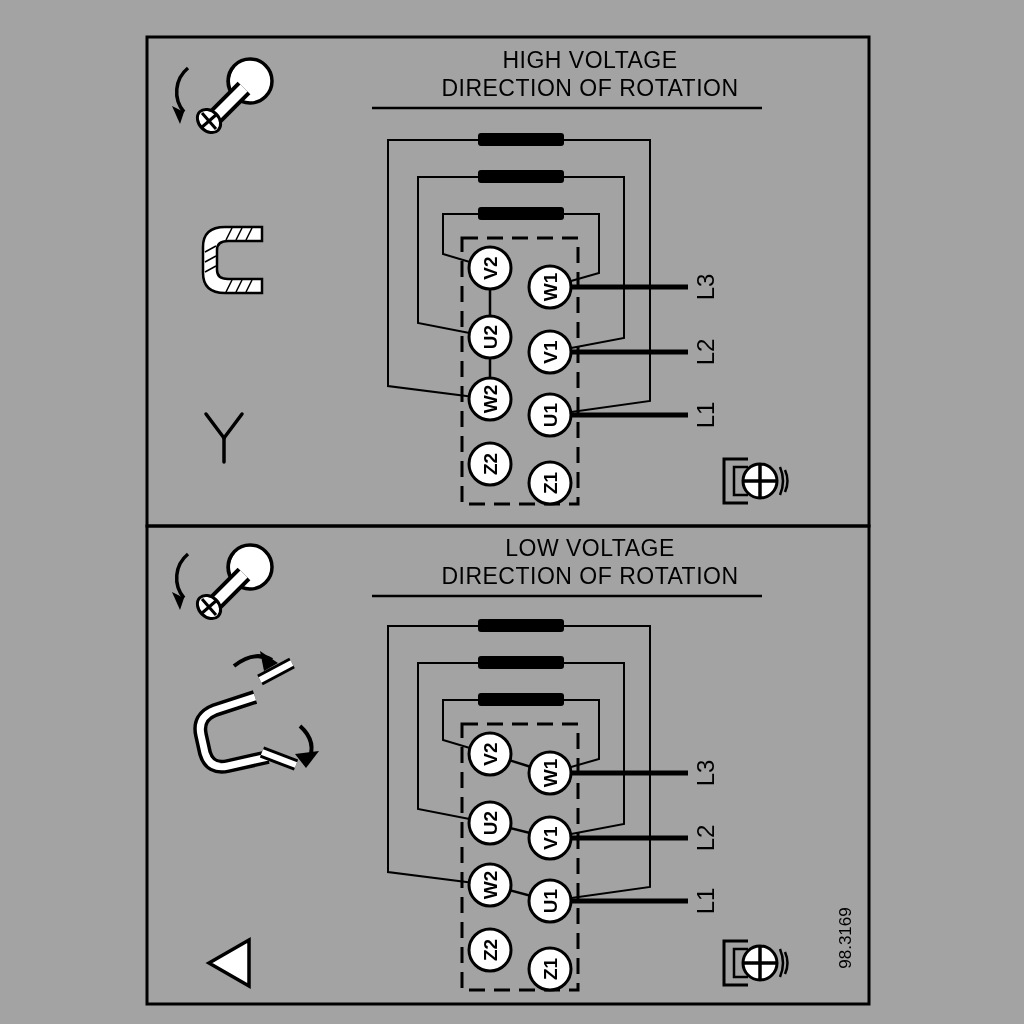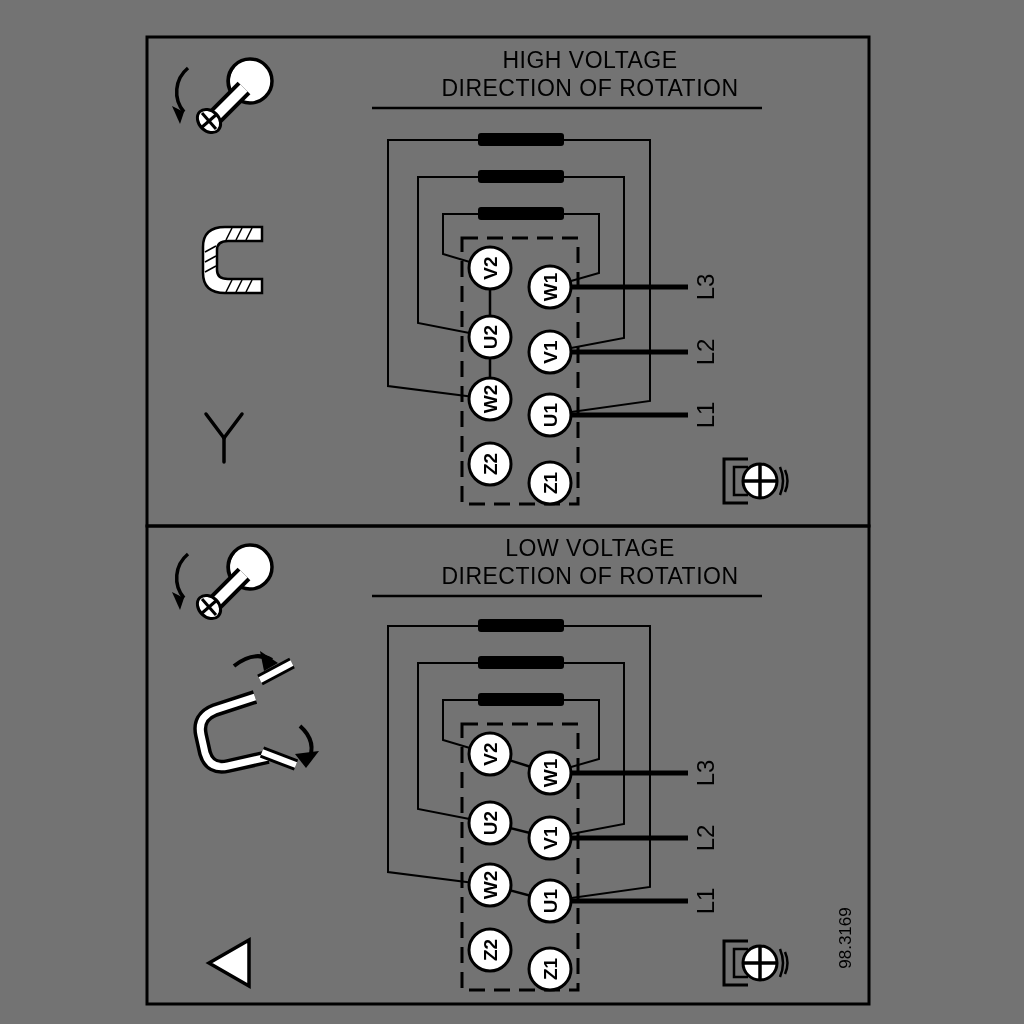--- a/index.html
+++ b/index.html
@@ -1,16 +1,16 @@
 <!DOCTYPE html>
 <html><head>
 <meta charset="utf-8">
 <style>
   html,body{margin:0;padding:0;background:#fff;}
-  .page{width:1024px;height:1024px;background:#737373;position:relative;overflow:hidden;}
+  .page{width:1024px;height:1024px;background:#a3a3a3;position:relative;overflow:hidden;}
   svg{display:block;}
   text{font-family:"Liberation Sans","DejaVu Sans",sans-serif;fill:#000;}
   .title{font-size:23px;letter-spacing:0.5px;}
   .tlabel{font-size:19px;font-weight:bold;}
   .slabel{font-size:24px;}
   .figcode{font-size:17px;}
 </style>
 </head>
 <body>
 

